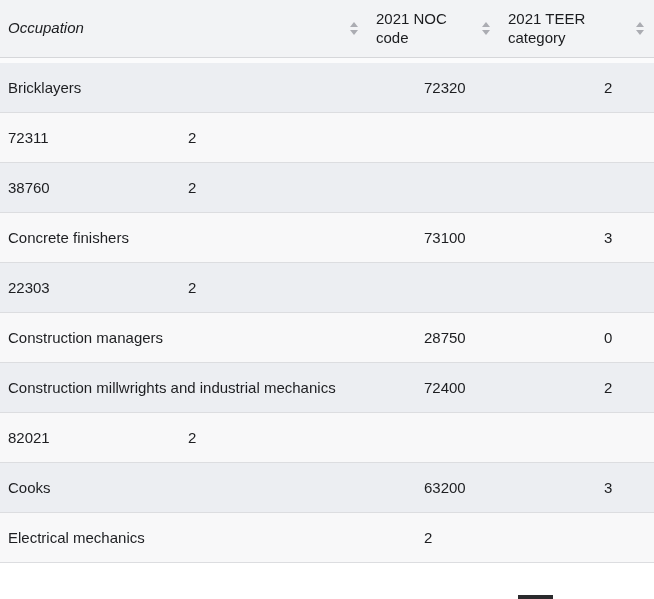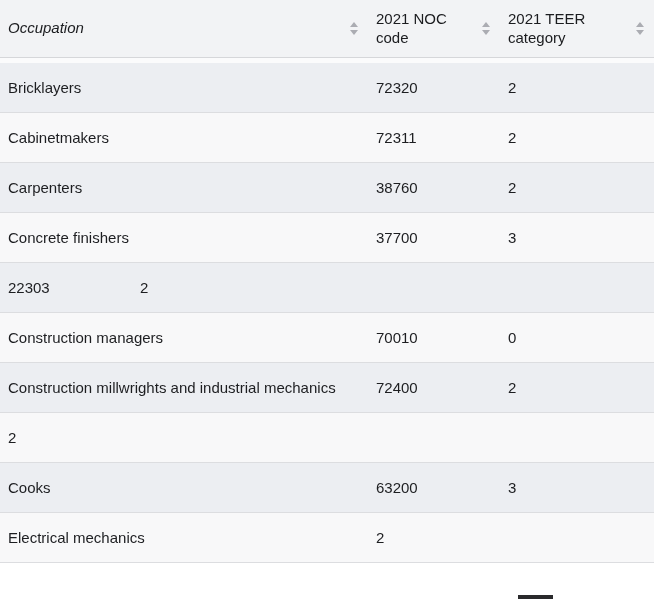--- a/index.html
+++ b/index.html
@@ -56,20 +56,21 @@
     border-top: 5px solid #abacb2;
   }
 
   .header-gap { height: 5px; background: #fbfbfc; }
 
   
   .t-row {
     display: flex;
     min-height: 50px;
     border-bottom: 1px solid #dcdde0;
+    gap: 48px;
   }
   .t-row:nth-child(odd) { background: #eceef2; }
   .t-row:nth-child(even) { background: #f8f8f9; }
   .cell {
     display: flex;
     align-items: center;
     font-size: 15px;
     line-height: 21px;
     color: #1d1e21;
     padding: 12px 12px 12px 8px;
@@ -119,49 +120,48 @@
 
   <div class="header-gap"></div>
 
   <div class="t-body">
     <div class="t-row">
       <div class="cell c1">Bricklayers</div>
       <div class="cell c2">72320</div>
       <div class="cell c3">2</div>
     </div>
     <div class="t-row">
-      <div class="cell c1">Cabinetmakers</div>
       <div class="cell c2">72311</div>
       <div class="cell c3">2</div>
     </div>
     <div class="t-row">
-      <div class="cell c1">Carpenters</div>
       <div class="cell c2">38760</div>
       <div class="cell c3">2</div>
     </div>
     <div class="t-row">
       <div class="cell c1">Concrete finishers</div>
-      <div class="cell c2">37700</div>
+      <div class="cell c2">73100</div>
       <div class="cell c3">3</div>
     </div>
     <div class="t-row">
       <div class="cell c2">22303</div>
       <div class="cell c3">2</div>
     </div>
     <div class="t-row">
       <div class="cell c1">Construction managers</div>
-      <div class="cell c2">70010</div>
+      <div class="cell c2">28750</div>
       <div class="cell c3">0</div>
     </div>
     <div class="t-row">
       <div class="cell c1">Construction millwrights and industrial mechanics</div>
       <div class="cell c2">72400</div>
       <div class="cell c3">2</div>
     </div>
     <div class="t-row">
+      <div class="cell c2">82021</div>
       <div class="cell c3">2</div>
     </div>
     <div class="t-row">
       <div class="cell c1">Cooks</div>
       <div class="cell c2">63200</div>
       <div class="cell c3">3</div>
     </div>
     <div class="t-row">
       <div class="cell c1">Electrical mechanics</div>
       <div class="cell c3">2</div>

